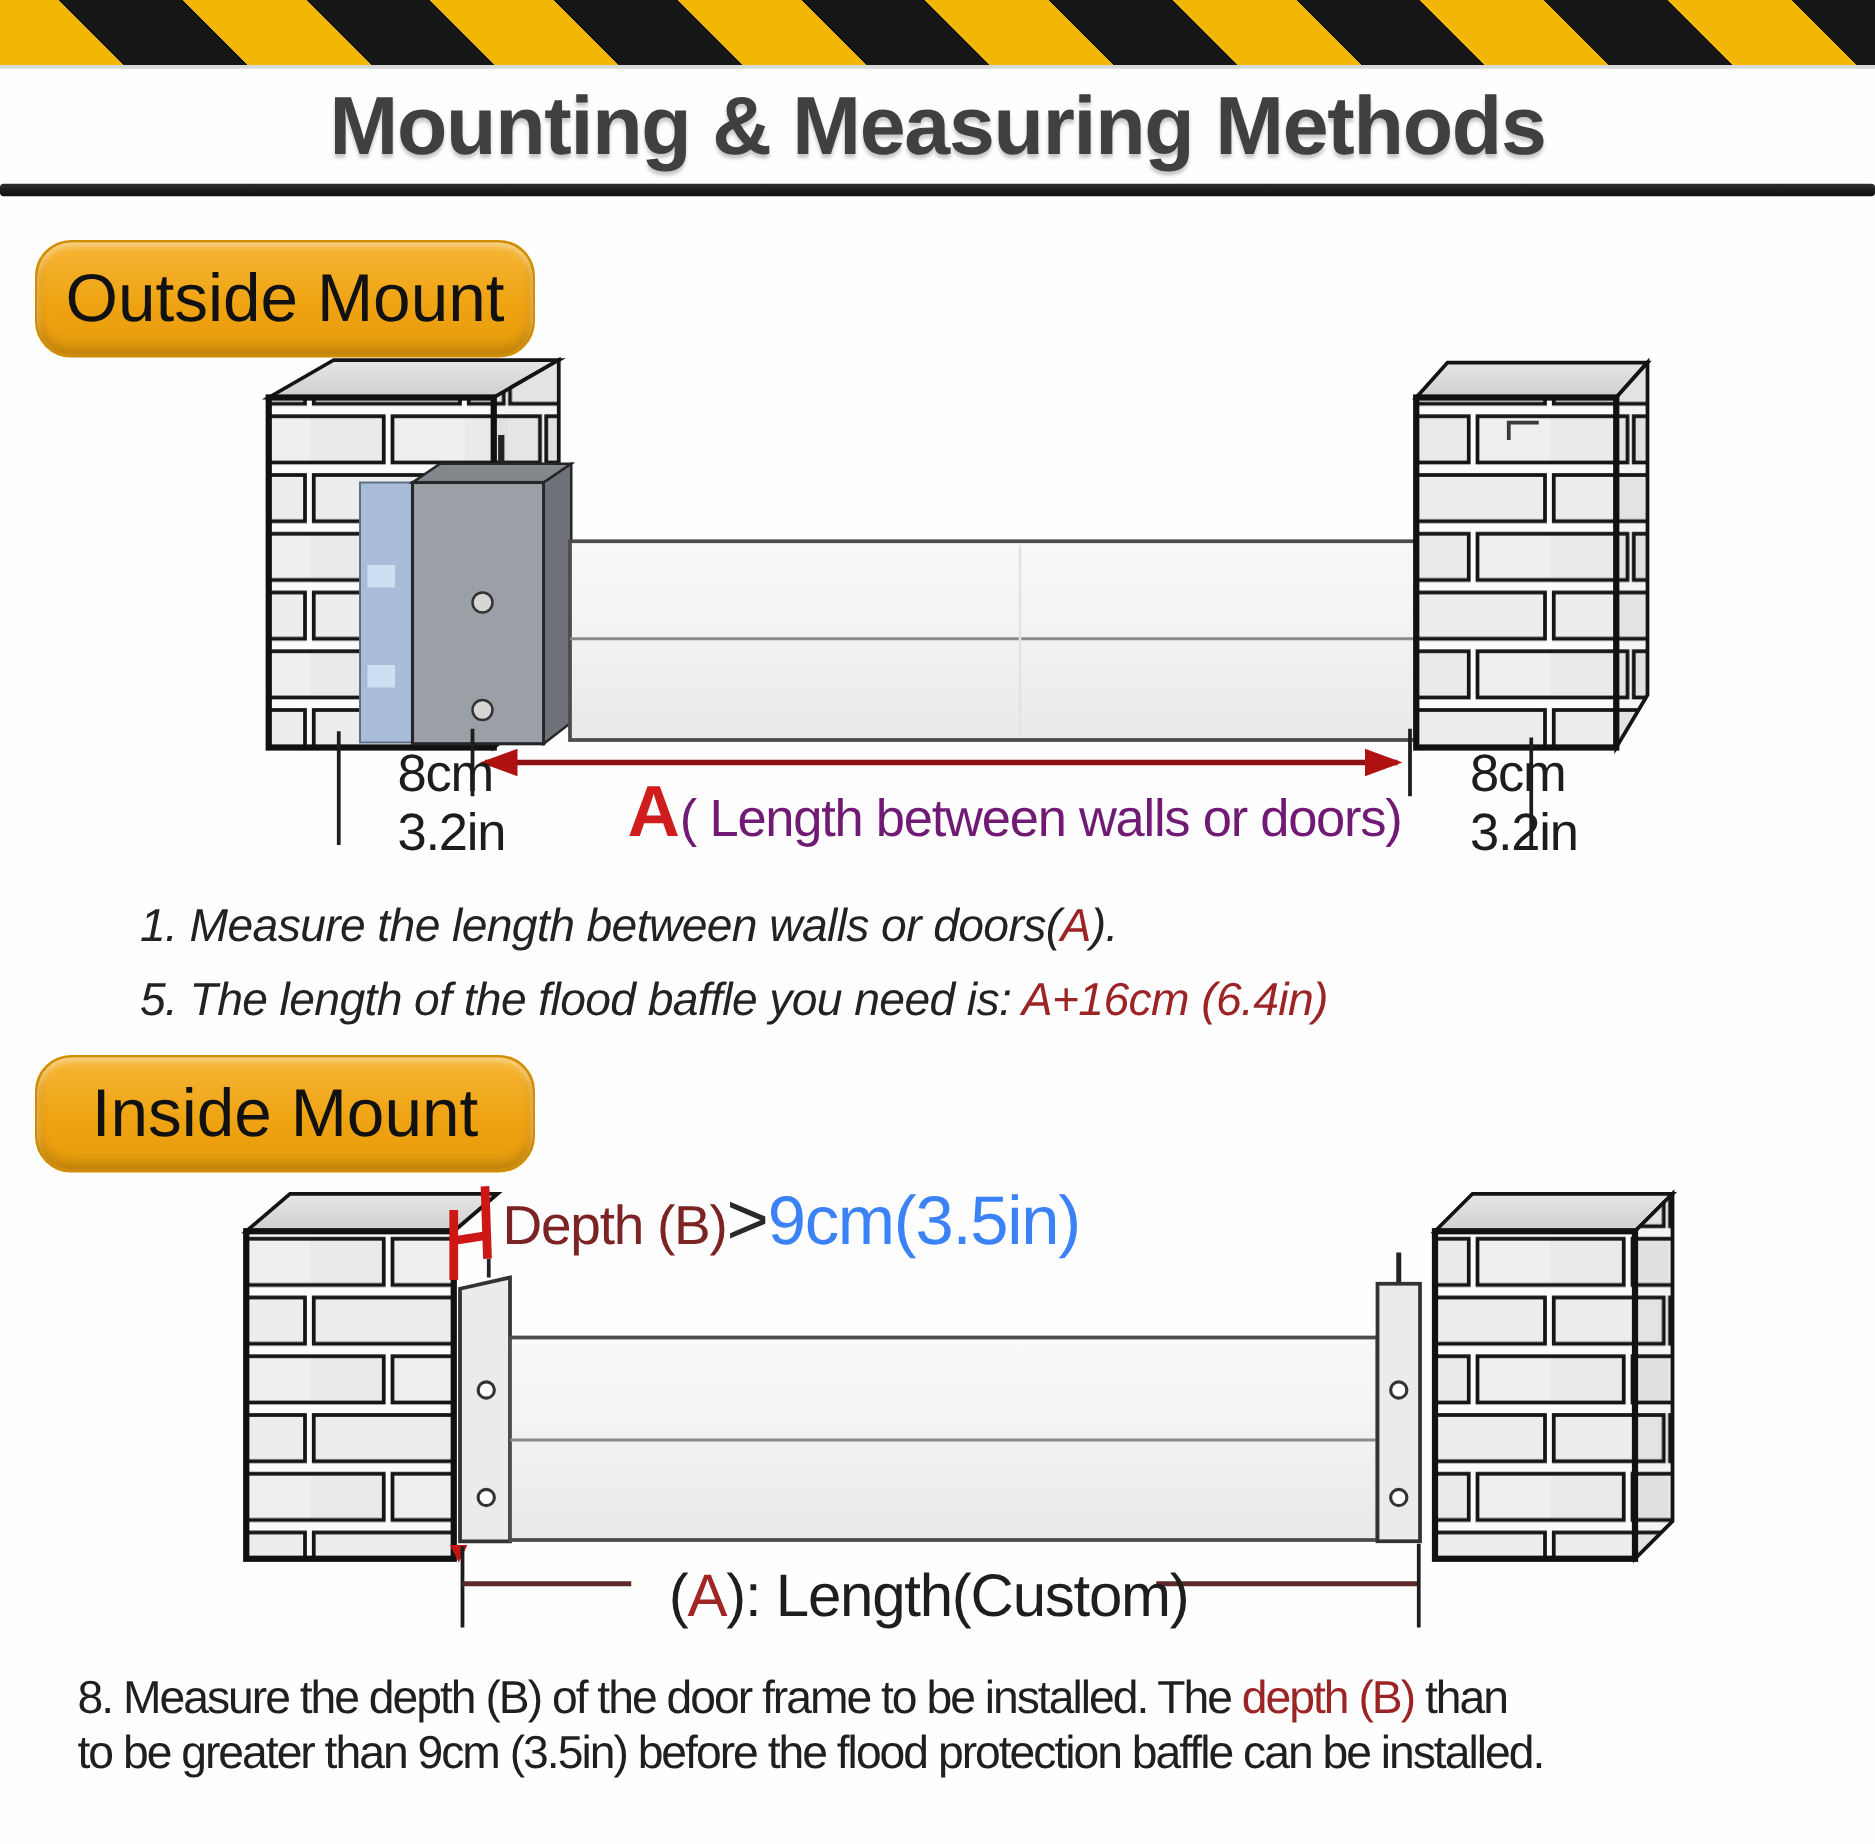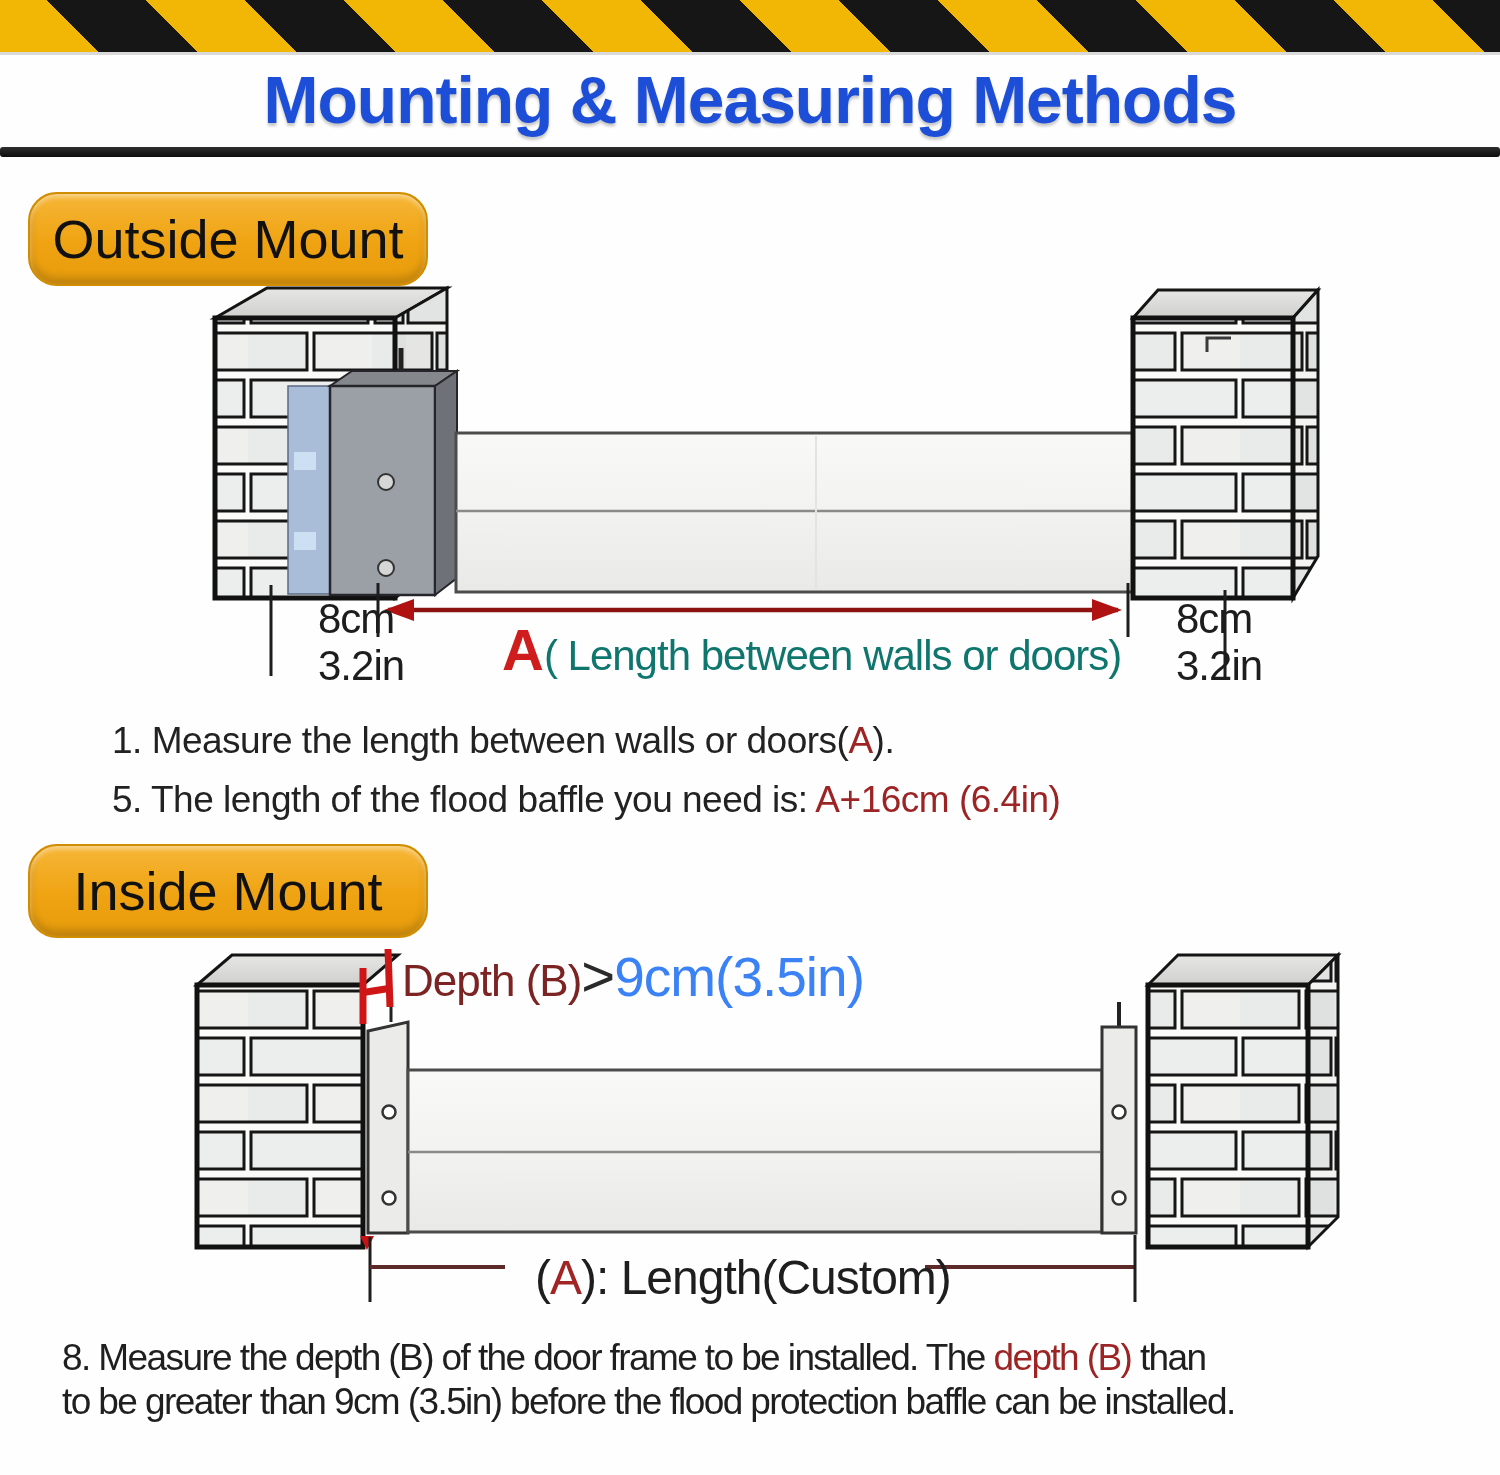--- a/index.html
+++ b/index.html
@@ -8,21 +8,21 @@
     font-family:"Liberation Sans", sans-serif;color:#1f1f1f;
   }
   
   .hazard-band{
     position:absolute;top:0;left:0;width:1500px;height:52px;
     background:repeating-linear-gradient(45deg,#f2b705 0 70px,#161616 70px 140px);
     border-bottom:3px solid #d9d9d9;
   }
   .page-title{
     position:absolute;top:54px;left:0;width:1500px;height:92px;
-    text-align:center;font-size:66px;font-weight:700;letter-spacing:-1px;color:#1d4ed8;
+    text-align:center;font-size:66px;font-weight:700;letter-spacing:-1px;color:#404040;
     text-shadow:0 3px 3px rgba(0,0,0,.22), 0 -1px 0 rgba(255,255,255,.85);
     line-height:92px;white-space:nowrap;
   }
   .title-underline{
     position:absolute;top:147px;left:0;width:1500px;height:10px;
     background:linear-gradient(#2e2e2e,#0e0e0e);border-radius:3px;
   }
   
   .mount-badge{
     position:absolute;left:28px;width:396px;height:90px;border-radius:29px;
@@ -33,23 +33,23 @@
     font-size:54px;color:#111;letter-spacing:0;white-space:nowrap;
   }
   #badge-outside{top:192px;}
   #badge-inside{top:844px;}
   
   #diagram-svg{position:absolute;top:0;left:0;}
   
   .abs{position:absolute;white-space:nowrap;}
   .dim-block{font-size:42px;line-height:47px;color:#1d1d1d;letter-spacing:-1px;margin-left:40px;}
   .dim-a{font-size:58px;font-weight:700;color:#cf1d1d;}
-  .dim-rest{font-size:42px;color:#0f766e;letter-spacing:-1px;}
+  .dim-rest{font-size:42px;color:#701a75;letter-spacing:-1px;}
   .steps{font-size:37px;color:#222;letter-spacing:-0.5px;}
-  .steps p{margin:0;white-space:nowrap;}
+  .steps p{margin:0;white-space:nowrap;font-style:italic;}
   .steps p + p{margin-top:17px;}
   .red-text{color:#9c2424;}
   .depth-row{display:flex;align-items:baseline;}
   .depth-label{font-size:44px;color:#7c2323;letter-spacing:-1px;}
   .depth-op{font-size:58px;color:#2a2a2a;letter-spacing:-1px;}
   .depth-val{font-size:55px;color:#3b82f6;letter-spacing:-1px;}
   .span-label{font-size:48px;color:#1e1e1e;letter-spacing:-1px;}
   .span-label .a-red{color:#a12525;}
   .steps-bottom{font-size:37px;color:#1f1f1f;letter-spacing:-1.6px;width:1430px;}
   .steps-bottom p{margin:0;line-height:44px;}

